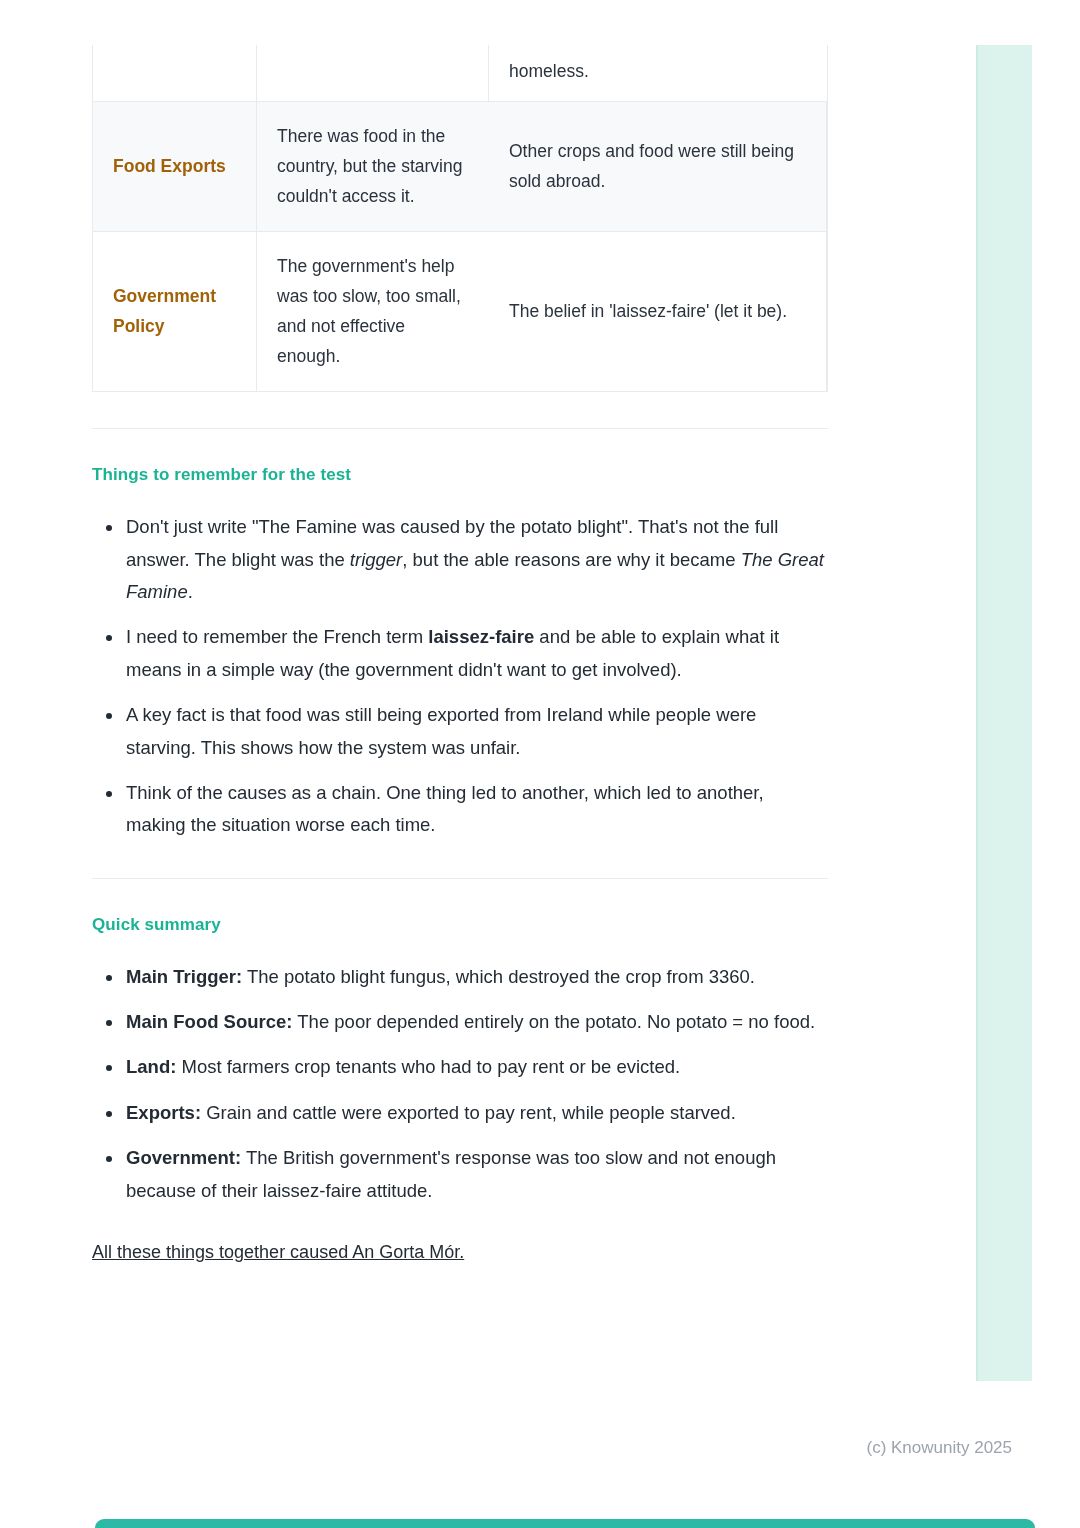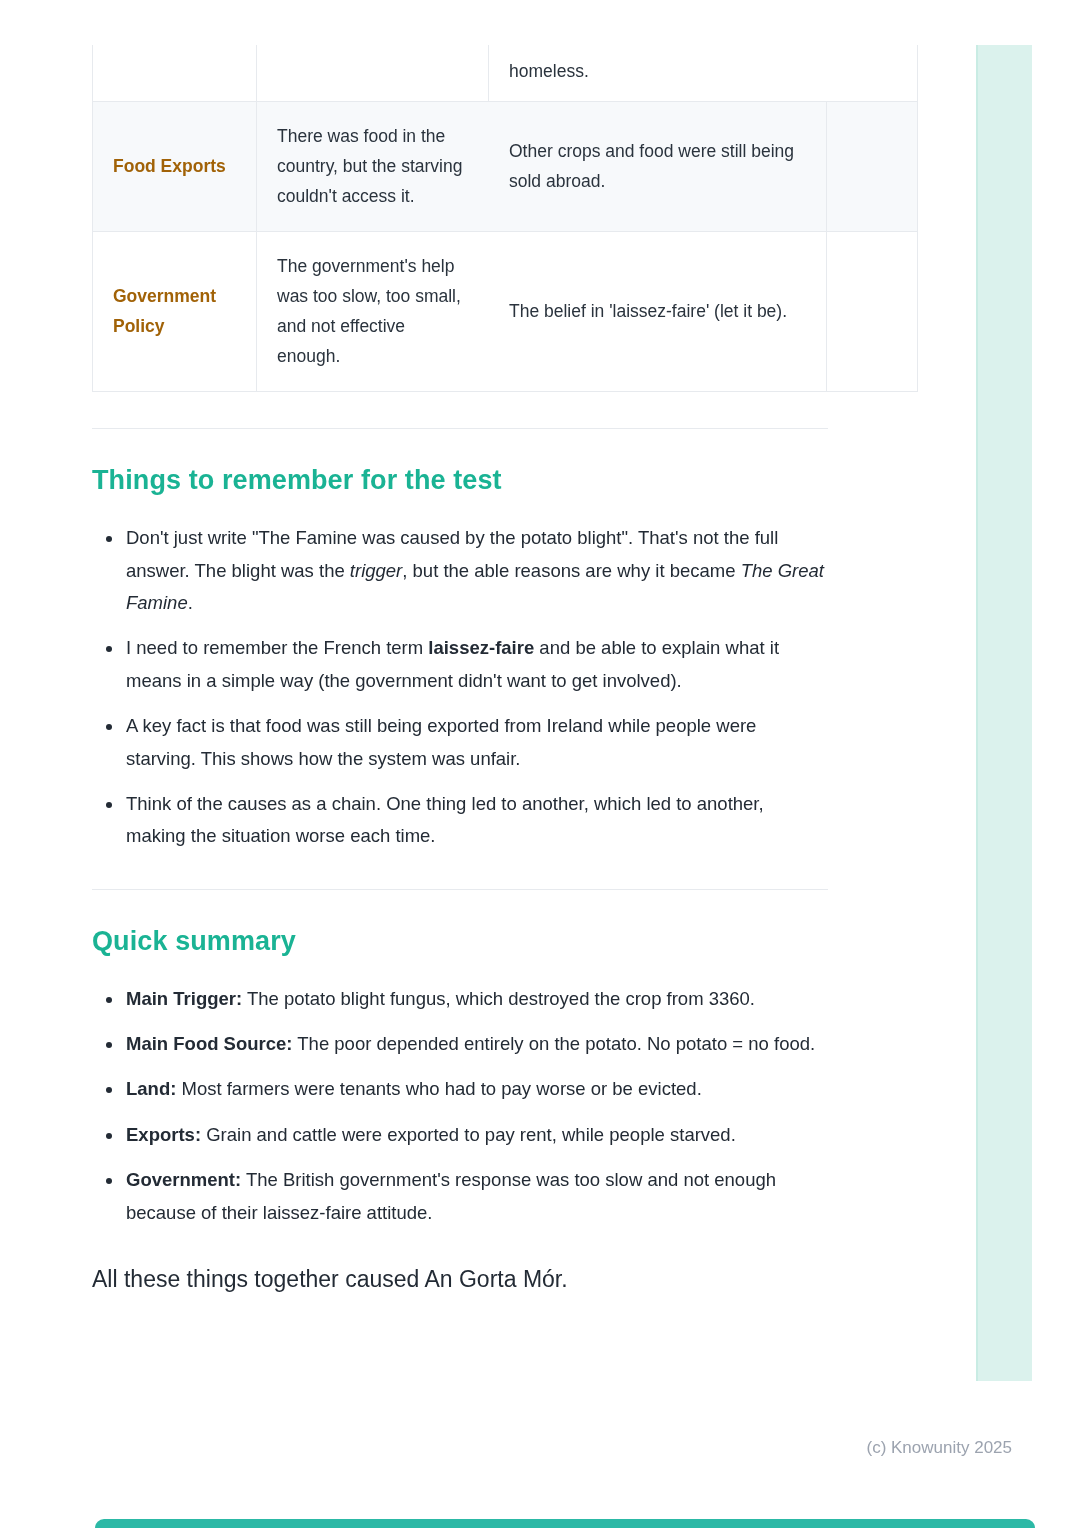--- a/index.html
+++ b/index.html
@@ -11,21 +11,21 @@
     font-family:"Liberation Sans", sans-serif;
     color:var(--text, #232b35);
   }
   .content {
     position:absolute; left:92px; top:45px; width:736px;
   }
 
   
   .ctable {
     border:1px solid #e7eaee; border-top:none;
-    width:826px; box-sizing:border-box;
+    width:736px; box-sizing:border-box;
   }
   .trow {
     display:grid; grid-template-columns:164px 232px 338px;
     border-bottom:1px solid #e7eaee;
   }
   #table-rows .trow:last-child { border-bottom:none; }
   .trow.alt { background:var(--table-alt-bg, #f7f9fb); }
   .cell {
     padding:20px; box-sizing:border-box;
     display:flex; align-items:center;
@@ -37,40 +37,40 @@
   .trow.partial { height:56px; }
   .trow.partial .cell { padding-top:0; padding-bottom:14px; align-items:flex-end; }
 
   
   .divider {
     border:none; border-top:1px solid #e7eaee;
     margin:36px 0;
   }
   .heading {
     margin:0 0 26px 0;
-    font-size:27px; font-weight:700;
+    font-size:17px; font-weight:700;
     color:var(--accent, #1ab394);
     letter-spacing:0.1px;
   }
   ul.bullets {
     margin:0; padding:0 0 0 32px;
     list-style:disc;
   }
   ul.bullets li {
     font-size:18.5px; line-height:1.75;
     margin-bottom:13px;
     padding-left:2px;
   }
   ul.bullets li:last-child { margin-bottom:0; }
   .b { font-weight:700; }
   .i { font-style:italic; }
 
   .closing {
     margin:30px 0 0 0;
-    font-size:23px; line-height:1.75;
+    font-size:18px; line-height:1.75;text-decoration:underline;
   }
 
   
   .side-stripe {
     position:absolute; left:976px; top:45px;
     width:56px; height:1336px;
     background:var(--stripe, #dbf2ed);
     border-left:2px solid #c9ece4;
     box-sizing:border-box;
   }
@@ -138,21 +138,21 @@
         </ul>
     </section>
 
     <hr class="divider">
 
     <section>
       <h2 class="heading">Quick summary</h2>
       <ul class="bullets">
           <li><span class="b">Main Trigger:</span><span> The potato blight fungus, which destroyed the crop from 3360.</span></li>
           <li><span class="b">Main Food Source:</span><span> The poor depended entirely on the potato. No potato = no food.</span></li>
-          <li><span class="b">Land:</span><span> Most farmers were tenants who had to pay worse or be evicted.</span></li>
+          <li><span class="b">Land:</span><span> Most farmers crop tenants who had to pay rent or be evicted.</span></li>
           <li><span class="b">Exports:</span><span> Grain and cattle were exported to pay rent, while people starved.</span></li>
           <li><span class="b">Government:</span><span> The British government's response was too slow and not enough because of their laissez-faire attitude.</span></li>
         </ul>
     </section>
 
     <p class="closing">All these things together caused An Gorta Mór.</p>
 
   </div>
 
   <div class="footer">(c) Knowunity 2025</div>

